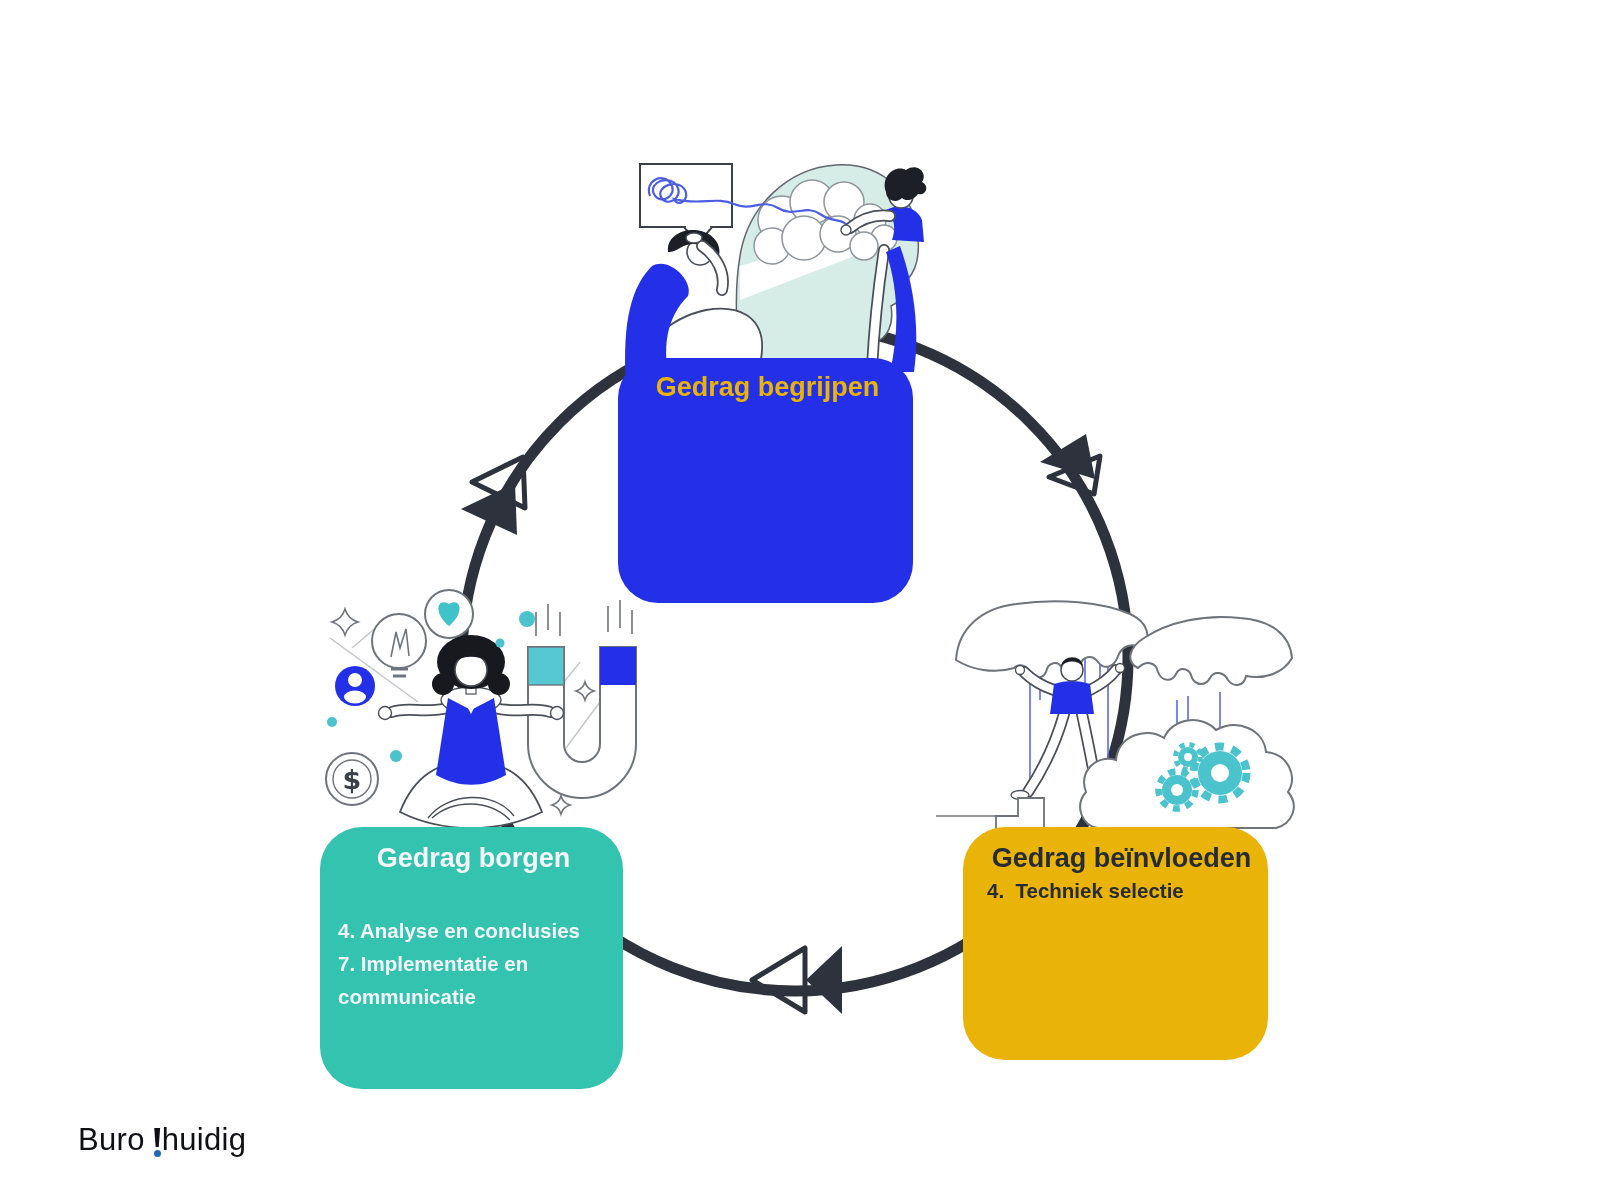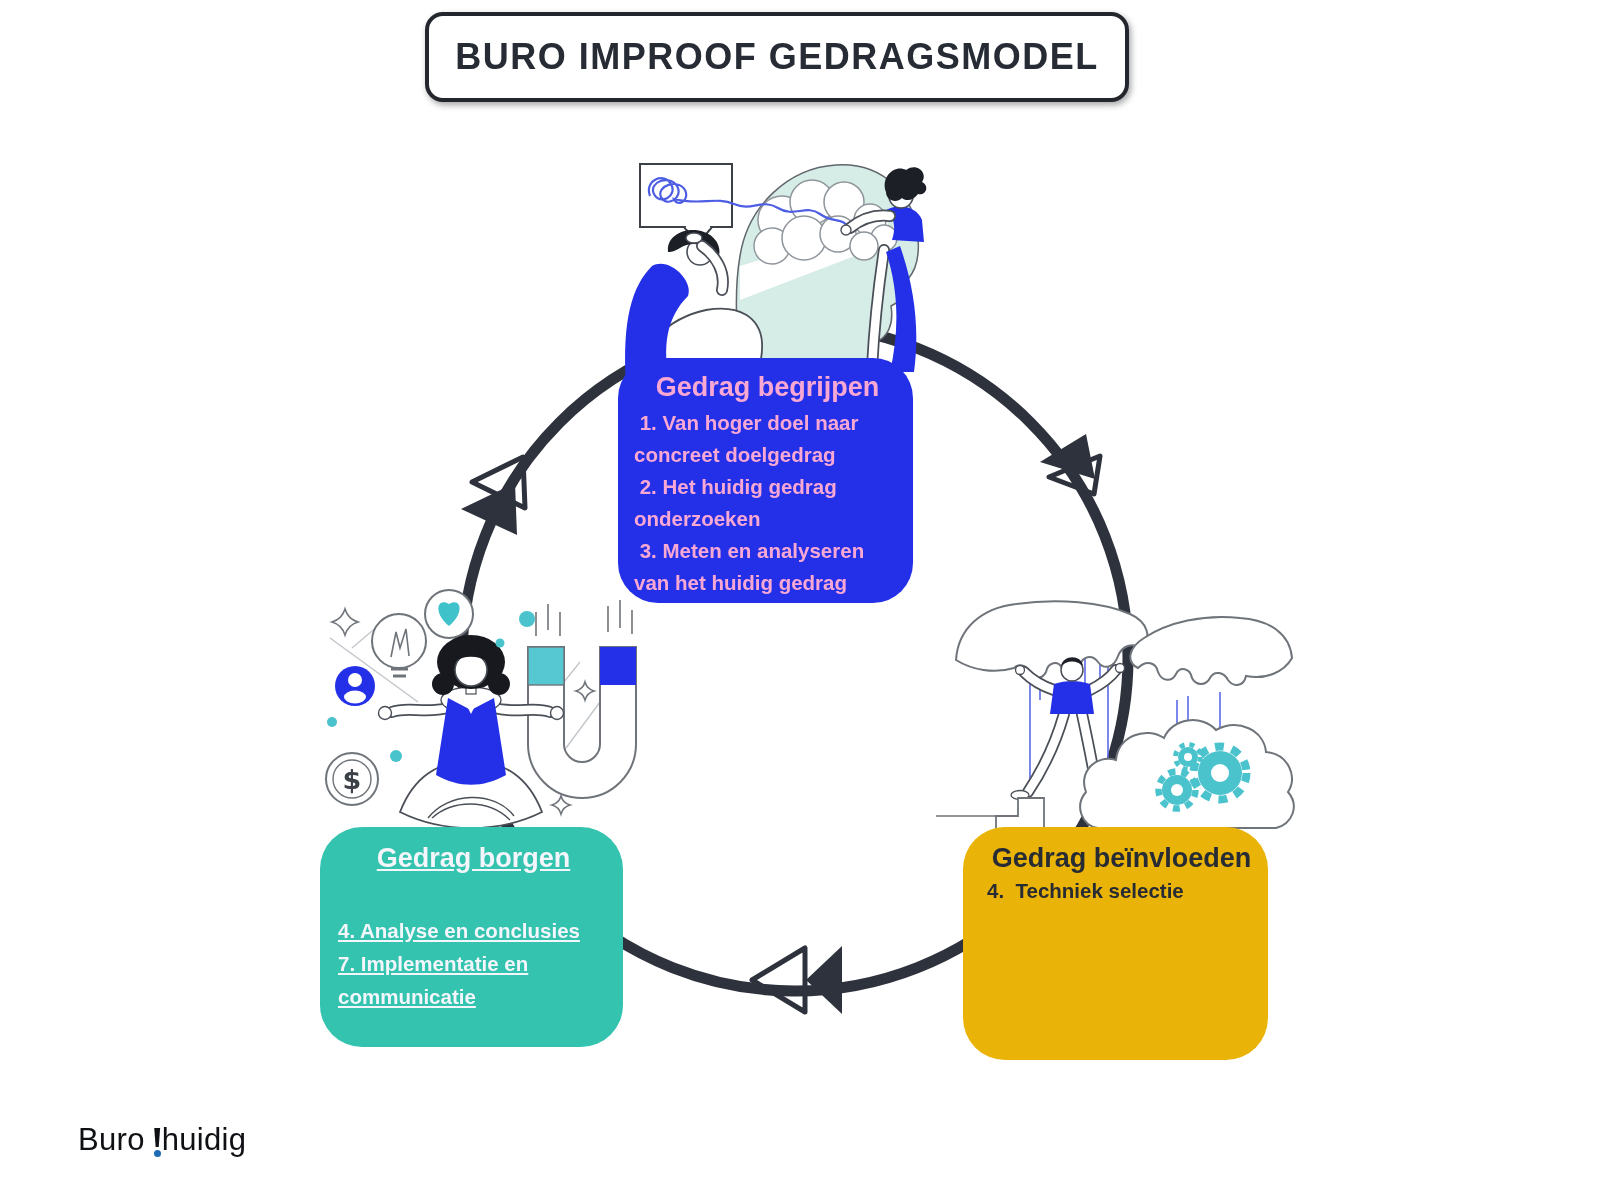--- a/index.html
+++ b/index.html
@@ -20,28 +20,28 @@
     font-size:36px;font-weight:800;letter-spacing:1.5px;color:#262b34;
   }
 
   
   .node{position:absolute;box-sizing:border-box;}
   .node .node-title{text-align:center;font-size:27px;font-weight:700;}
   .node .item{font-size:20.5px;font-weight:700;white-space:pre-wrap;line-height:33px;}
 
   #node-begrijpen{
     left:618px;top:358px;width:295px;height:245px;background:#2430e8;
-    border-radius:40px;color:#f9a8d4;padding:12px 12px 0 16px;
+    border-radius:40px;color:#eab308;padding:12px 12px 0 16px;
   }
   #node-begrijpen .node-title{margin:2px 0 4px 0;}
   #node-begrijpen .item{line-height:32px;}
 
   #node-borgen{
-    left:320px;top:827px;width:303px;height:220px;background:#33c3af;
-    border-radius:42px;color:#f4f6fb;padding:16px 14px 0 18px;text-decoration:underline;
+    left:320px;top:827px;width:303px;height:262px;background:#33c3af;
+    border-radius:42px;color:#f4f6fb;padding:16px 14px 0 18px;
   }
   #node-borgen .node-title{margin:0 0 0 0;}
   #node-borgen .items{margin-top:40px;}
 
   #node-beinvloeden{
     left:963px;top:827px;width:305px;height:233px;background:#eab308;
     border-radius:42px;color:#272b33;padding:16px 12px 0 24px;
   }
   #node-beinvloeden .node-title{margin:0;}
   #node-beinvloeden .items{}
@@ -292,34 +292,23 @@
         <circle cx="1177" cy="790" r="6" fill="#ffffff"></circle>
       </g>
       <g>
         <circle cx="1220" cy="773" r="22" fill="#4bc3cd"></circle>
         <circle cx="1220" cy="773" r="26.5" fill="none" stroke="#4bc3cd" stroke-width="8" stroke-dasharray="9 8"></circle>
         <circle cx="1220" cy="773" r="9" fill="#ffffff"></circle>
       </g>
     </g>
   </svg>
 
-  <div class="title-box">
-    <span class="title-text">BURO IMPROOF GEDRAGSMODEL</span>
-  </div>
 
   <div class="node" id="node-begrijpen">
     <div class="node-title">Gedrag begrijpen</div>
-    <div class="items">
-      <div class="item"> 1. Van hoger doel naar
-concreet doelgedrag</div>
-      <div class="item"> 2. Het huidig gedrag
-onderzoeken</div>
-      <div class="item"> 3. Meten en analyseren
-van het huidig gedrag</div>
-    </div>
   </div>
 
   <div class="node" id="node-borgen">
     <div class="node-title">Gedrag borgen</div>
     <div class="items">
       <div class="item">4. Analyse en conclusies</div>
       <div class="item">7. Implementatie en
 communicatie</div>
     </div>
   </div>

